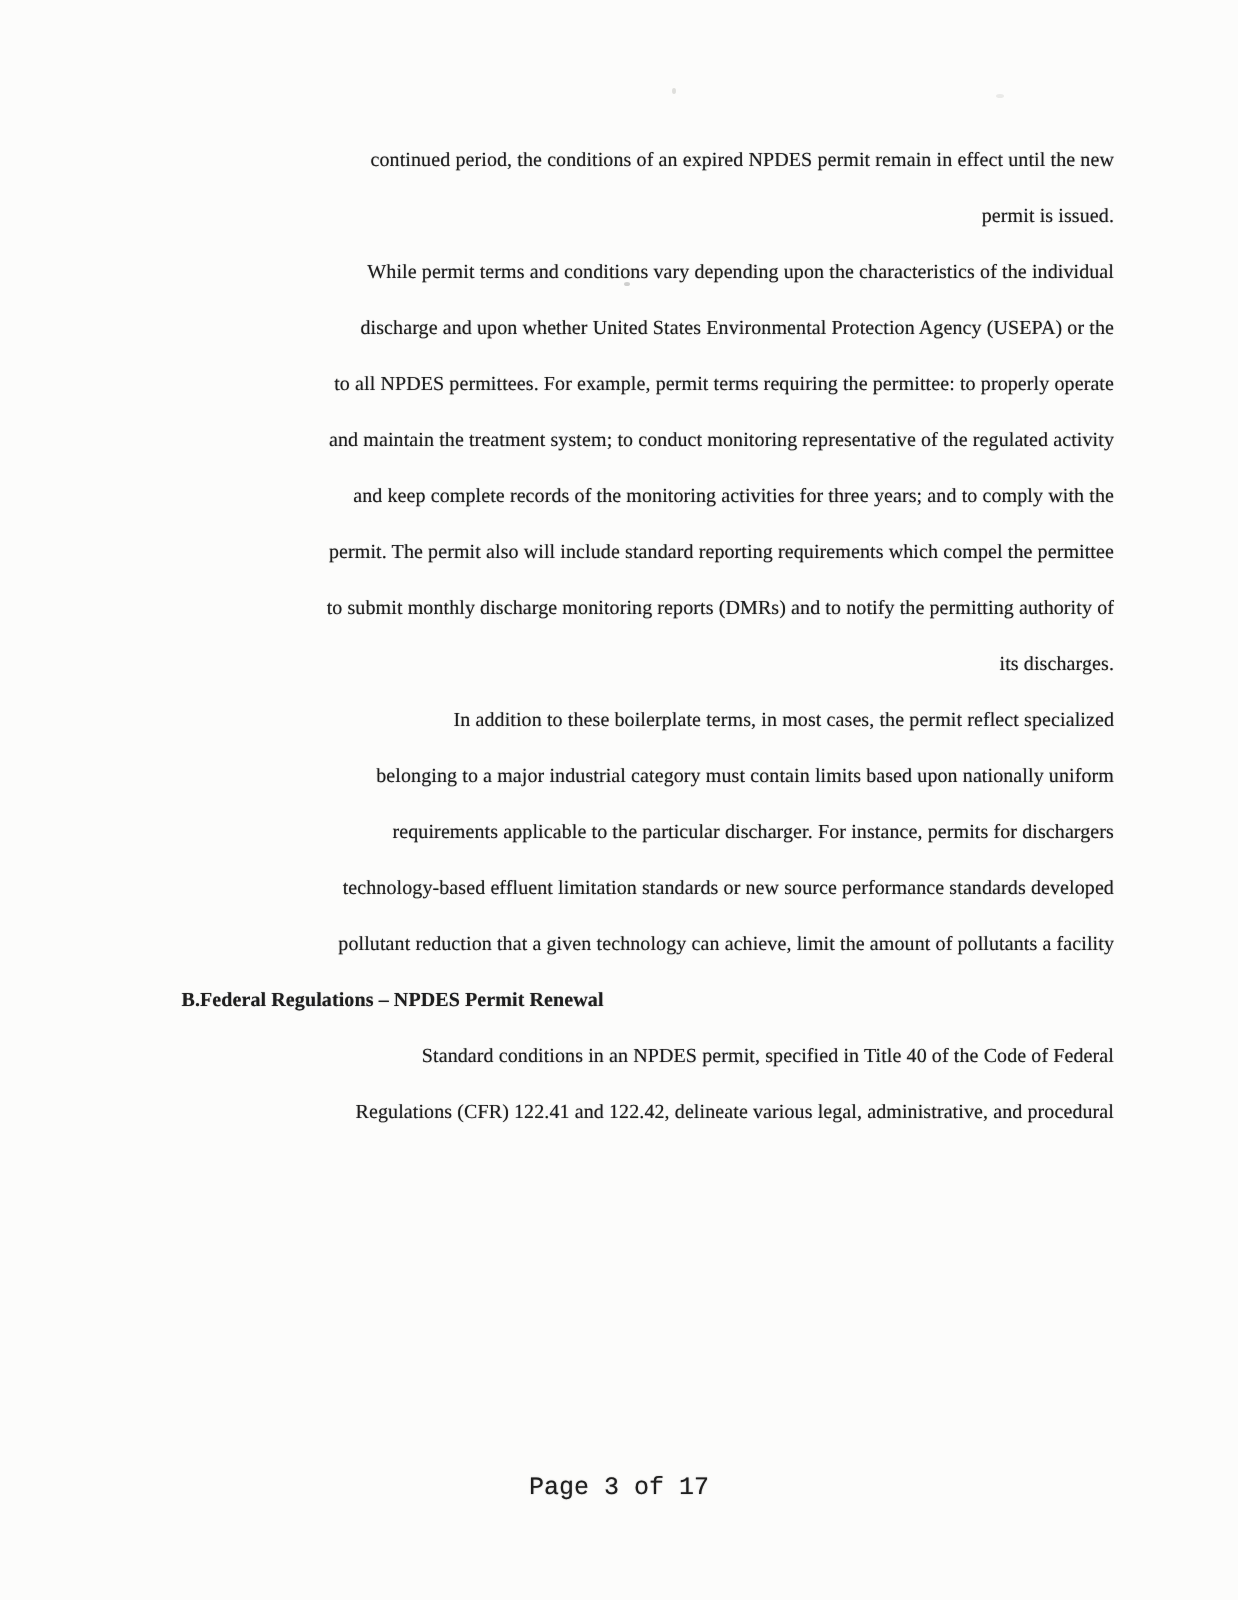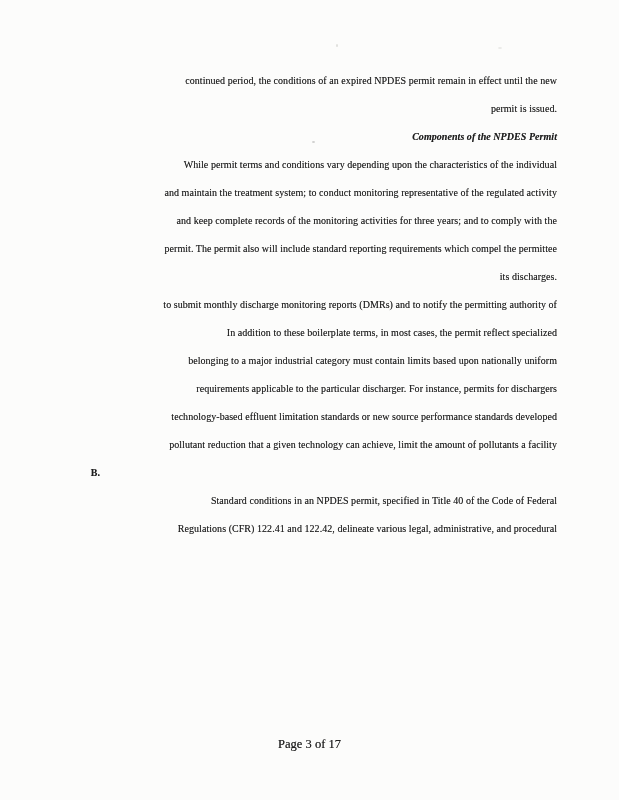--- a/index.html
+++ b/index.html
@@ -52,61 +52,62 @@
   }
   .footer {
     position: absolute;
     left: 0;
     top: 736px;
     width: 100%;
     text-align: center;
     font-size: 12.5px;
     line-height: 16px;
     text-shadow: 0 0 0.6px rgba(25,25,25,0.6);
+    font-family: Liberation Mono, monospace;
   }
   .speck {
     position: absolute;
     background: #9a9a96;
     border-radius: 50%;
   }
   .speck.s1 { left: 312px; top: 141px; width: 3px; height: 2px; opacity: 0.45; }
   .speck.s2 { left: 336px; top: 44px;  width: 2px; height: 3px; opacity: 0.30; }
   .speck.s3 { left: 498px; top: 47px;  width: 4px; height: 2px; opacity: 0.18; }
 </style>
 </head>
 <body>
 
 <div class="page">
   <div class="scan-layer">
     <div class="content">
         <div class="block paragraph">
           <div class="line">continued period, the conditions of an expired NPDES permit remain in effect until the new</div>
           <div class="line">permit is issued.</div>
         </div>
-        <div class="block heading_italic">
-          <div class="line">Components of the NPDES Permit</div>
-        </div>
         <div class="block paragraph">
           <div class="line indent">While permit terms and conditions vary depending upon the characteristics of the individual</div>
+          <div class="line">discharge and upon whether United States Environmental Protection Agency (USEPA) or the</div>
+          <div class="line">to all NPDES permittees. For example, permit terms requiring the permittee: to properly operate</div>
           <div class="line">and maintain the treatment system; to conduct monitoring representative of the regulated activity</div>
           <div class="line">and keep complete records of the monitoring activities for three years; and to comply with the</div>
           <div class="line">permit. The permit also will include standard reporting requirements which compel the permittee</div>
+          <div class="line">to submit monthly discharge monitoring reports (DMRs) and to notify the permitting authority of</div>
           <div class="line">its discharges.</div>
-          <div class="line">to submit monthly discharge monitoring reports (DMRs) and to notify the permitting authority of</div>
         </div>
         <div class="block paragraph">
           <div class="line indent">In addition to these boilerplate terms, in most cases, the permit reflect specialized</div>
           <div class="line">belonging to a major industrial category must contain limits based upon nationally uniform</div>
           <div class="line">requirements applicable to the particular discharger. For instance, permits for dischargers</div>
           <div class="line">technology-based effluent limitation standards or new source performance standards developed</div>
           <div class="line">pollutant reduction that a given technology can achieve, limit the amount of pollutants a facility</div>
         </div>
         <div class="block heading_labeled">
           <div class="line">
             <span class="heading-label">B.</span>
+            <span class="heading-text">Federal Regulations – NPDES Permit Renewal</span>
           </div>
         </div>
         <div class="block paragraph">
           <div class="line indent">Standard conditions in an NPDES permit, specified in Title 40 of the Code of Federal</div>
           <div class="line">Regulations (CFR) 122.41 and 122.42, delineate various legal, administrative, and procedural</div>
         </div>
       </div>
     <div class="footer">Page 3 of 17</div>
     <div class="speck s1"></div>
     <div class="speck s2"></div>

